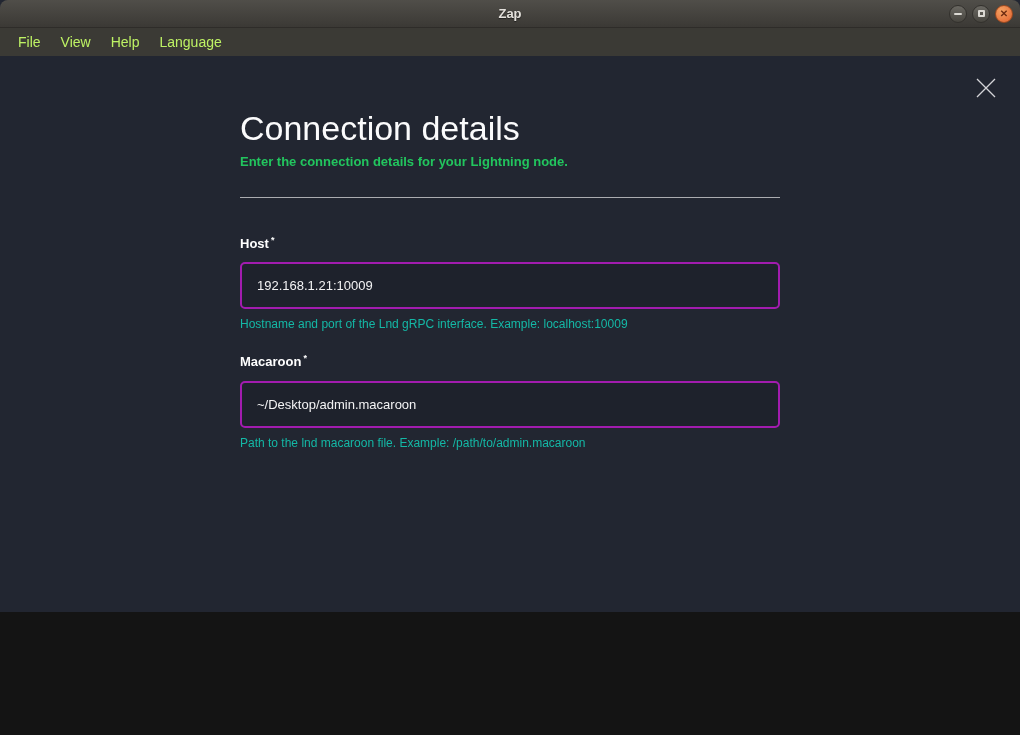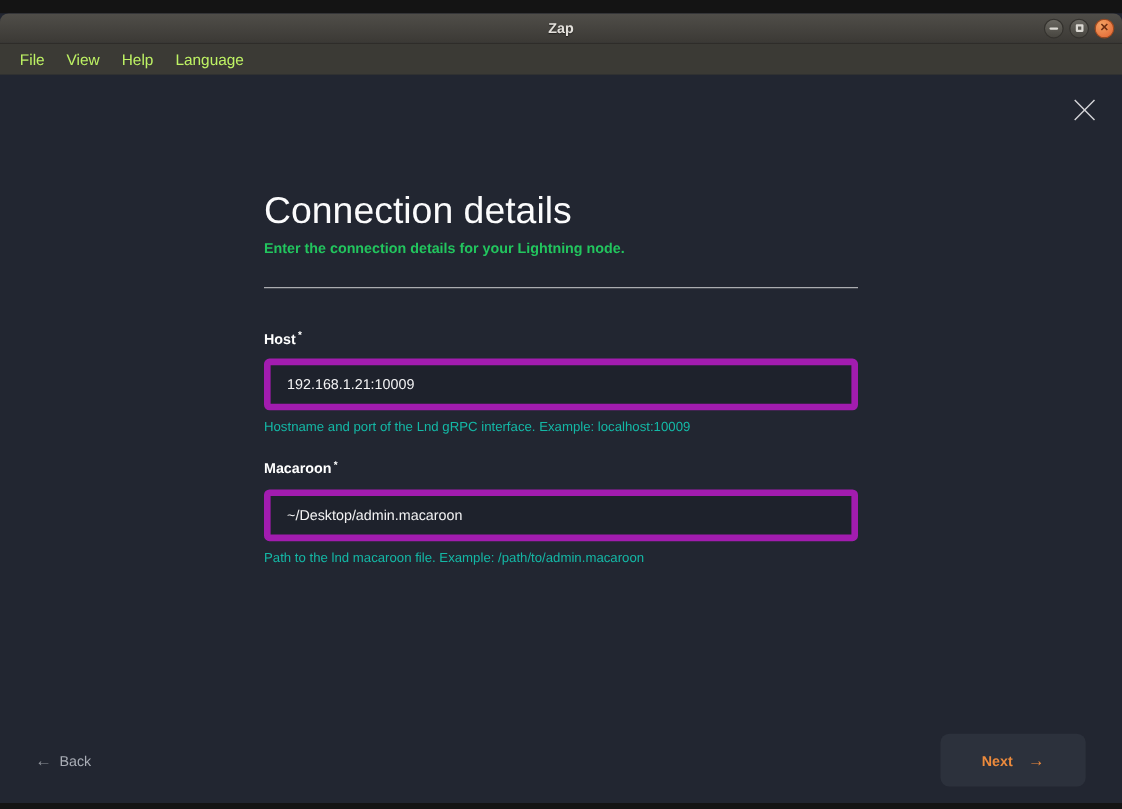--- a/index.html
+++ b/index.html
@@ -1,22 +1,22 @@
 <!DOCTYPE html>
 <html><head>
 <meta charset="utf-8">
 <style>
   * { margin:0; padding:0; box-sizing:border-box; }
   html,body { background:#141414; }
   body { font-family:"Liberation Sans", sans-serif; }
 
   .window {
     position:relative;
-    width:1020px; height:718px;
-    margin:12px auto;
+    width:1020px; height:612px;
+    margin:0 auto;
     background:#222631;
     overflow:hidden;
   }
 
   
   .titlebar {
     position:relative;
     height:28px;
     background:linear-gradient(#504e49, #3b3935);
     border-radius:8px 8px 0 0;
@@ -65,39 +65,39 @@
     height:679px;
     background:#222631;
   }
   .dialog-close {
     position:absolute; top:20px; right:22px;
     width:24px; height:24px;
     background:none; border:none; cursor:pointer;
     display:flex; align-items:center; justify-content:center;
   }
 
-  .form-col { width:540px; margin:0 auto; padding-top:104px; }
+  .form-col { width:540px; margin:0 auto; padding-top:52px; }
 
   h1.page-title {
     font-size:34px; font-weight:400; color:#fbfbfc;
     letter-spacing:0; line-height:40px; margin-bottom:6px;
   }
   .subtitle { font-size:13px; color:#22c55e; margin-bottom:28px;font-weight:bold; }
   .divider { border-top:1px solid rgba(255,255,255,.62); margin-bottom:37px; }
 
   .field { margin-bottom:22px; }
   .field-label {
     font-size:13px; font-weight:700; color:#ffffff;
     margin-bottom:11px;
   }
   .field-label sup { font-size:9px; font-weight:700; color:#ffffff; margin-left:2px; }
   .text-input {
     display:block; width:100%; height:47px;
     background:#1e222c;
-    border:6px solid #a21caf;
+    border:2px solid #a21caf;
     border-radius:5px;
     padding:0 15px;
     color:#f3f3f4; font-size:13px;
     font-family:"Liberation Sans", sans-serif;
     outline:none;
   }
   .field-help { margin-top:8px; font-size:12px; color:#14b8a6; }
 
   
   .footer {

